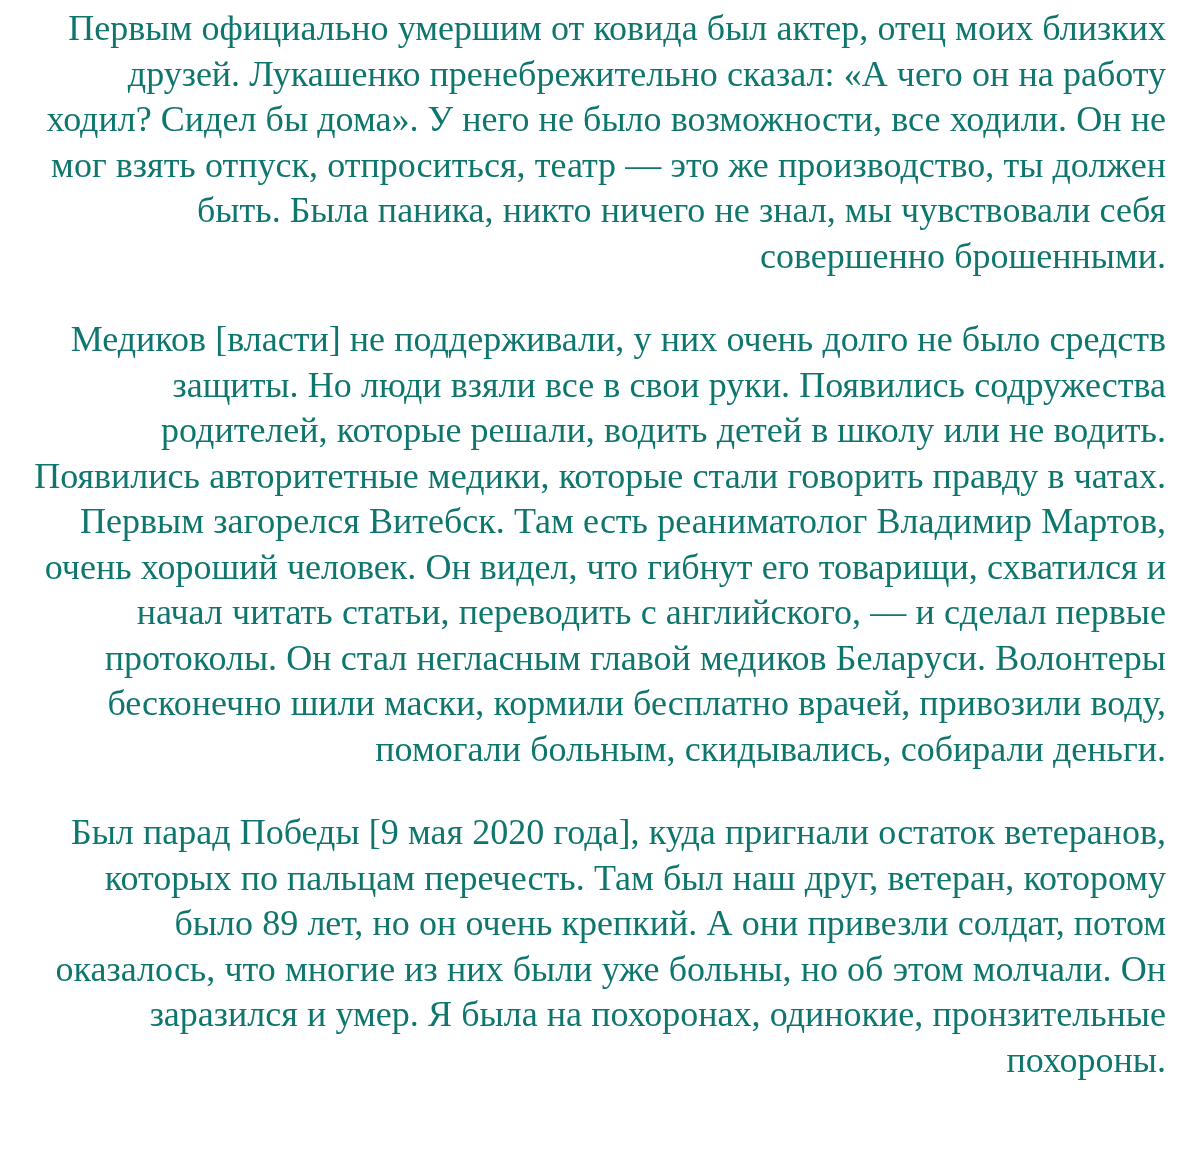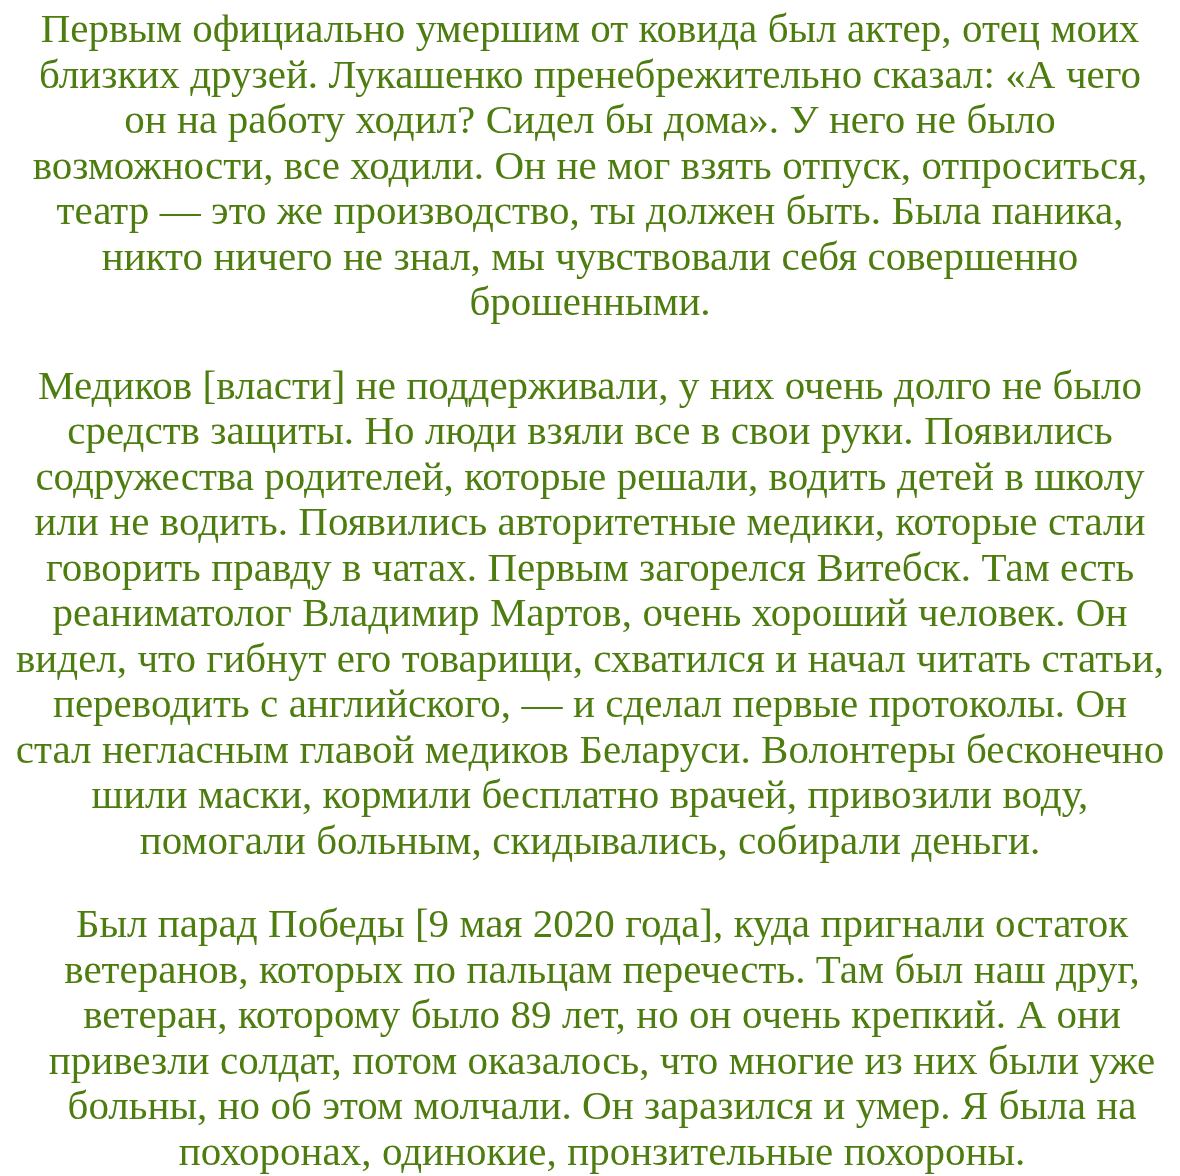--- a/index.html
+++ b/index.html
@@ -15,27 +15,27 @@
   }
   .page {
     width: 1180px;
     box-sizing: border-box;
     padding: 6px 14px 10px 14px;
   }
   .article {
     display: block;
   }
   .para {
-    font-size: 41px;
+    font-size: 36px;
     line-height: 45.5px;
     margin: 0 0 38px 0;
-    text-align: center;
+    text-align: right;
     letter-spacing: 0.0px;
     word-spacing: 0.2px;
-    color: #4d7c0f;
+    color: #0f766e;
   }
   .para:last-child {
     margin-bottom: 0;
     margin-left: 24px;
   }
 </style>
 </head>
 <body>
 
 <div class="page">

